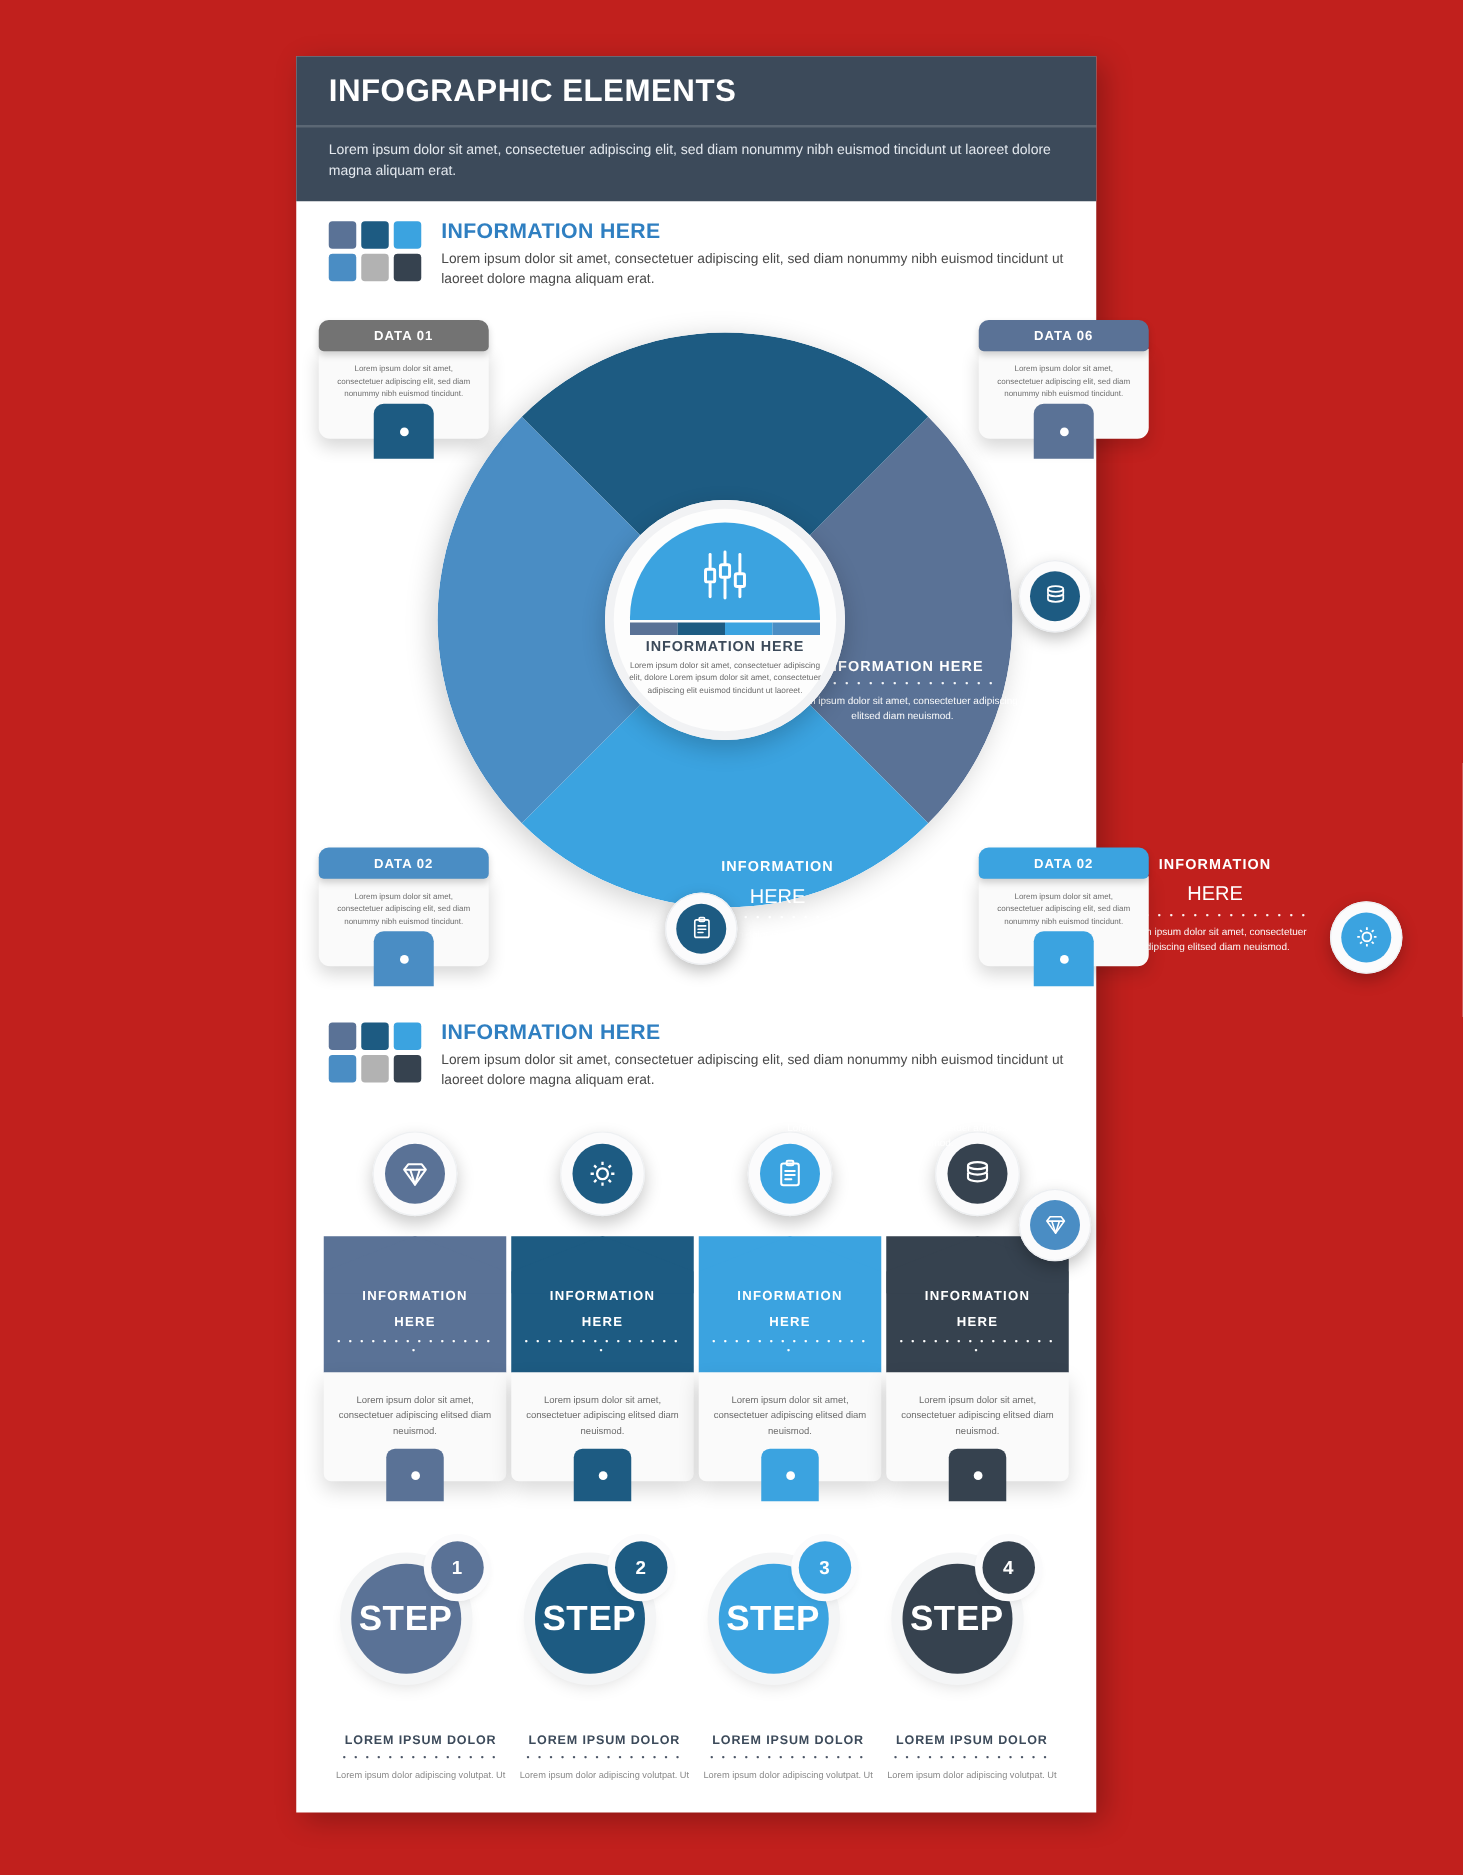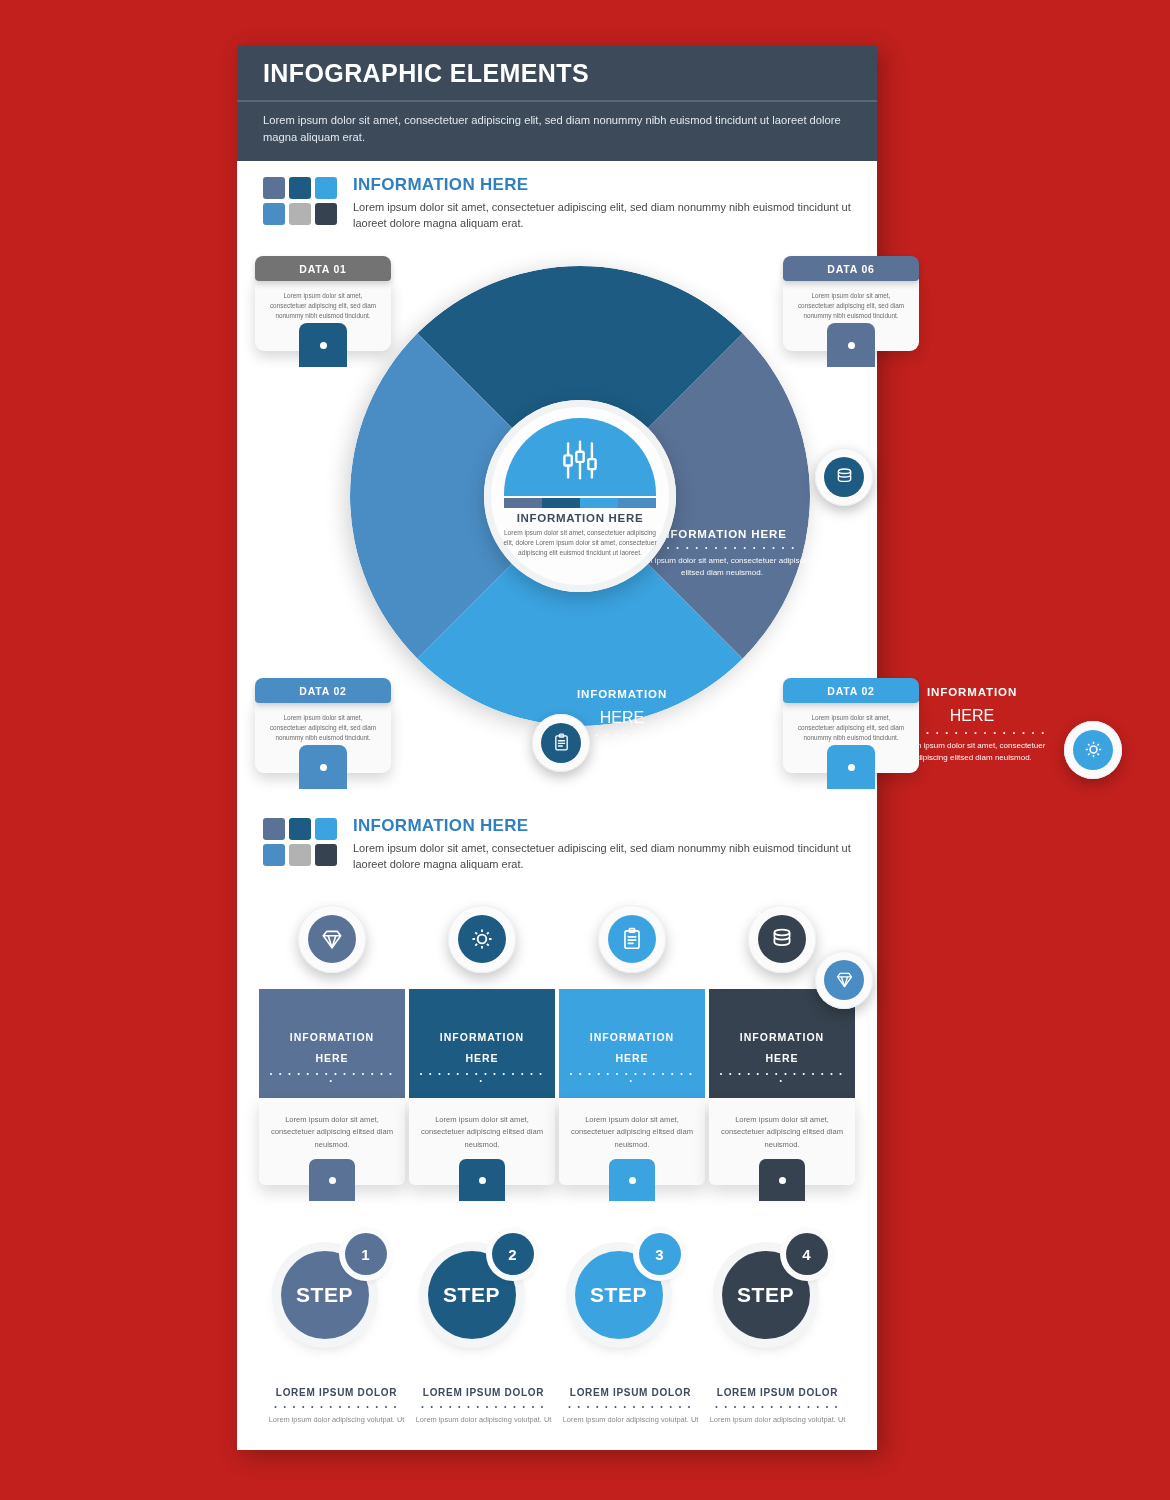--- a/index.html
+++ b/index.html
@@ -131,21 +131,21 @@
                     width:46px; height:42px; border-radius:7px 7px 0 0;
                     display:flex; align-items:center; justify-content:center; }
   .pent-body .tab span { width:7px; height:7px; border-radius:50%; background:#fff; display:block;}
 
   
   .steps { display:flex; justify-content:space-between; padding: 48px 26px 0 26px; }
   .step { width:150px; text-align:center; }
   .step-circle { position:relative; width:128px; height:112px; margin:0 auto; }
   .sc-main { position:absolute; left:8px; top:18px; width:88px; height:88px; border-radius:50%;
              display:flex; align-items:center; justify-content:center;
-             color:#fff; font-size:21px; font-weight:bold; letter-spacing:.5px;
+             color:#fff; font-size:28px; font-weight:bold; letter-spacing:.5px;
              box-shadow:0 0 0 9px #f4f5f6, 0 7px 16px rgba(0,0,0,.20); z-index:2;}
   .sc-num { position:absolute; right:14px; top:0; width:42px; height:42px; border-radius:50%;
             display:flex; align-items:center; justify-content:center;
             color:#fff; font-size:15px; font-weight:bold; z-index:3;
             box-shadow:0 0 0 6px #fbfbfc, 0 4px 9px rgba(0,0,0,.18);}
   .step-cap { margin-top:42px; }
   .step-cap .t { font-size:10px; font-weight:bold; color:#3c4a5a; letter-spacing:.7px; }
   .step-cap .dots { font-size:7px; letter-spacing:2.4px; color:#4b5565; margin:5px 0 4px; }
   .step-cap p { font-size:7.4px; color:#8a8a8a; line-height:1.5; }
 </style>

